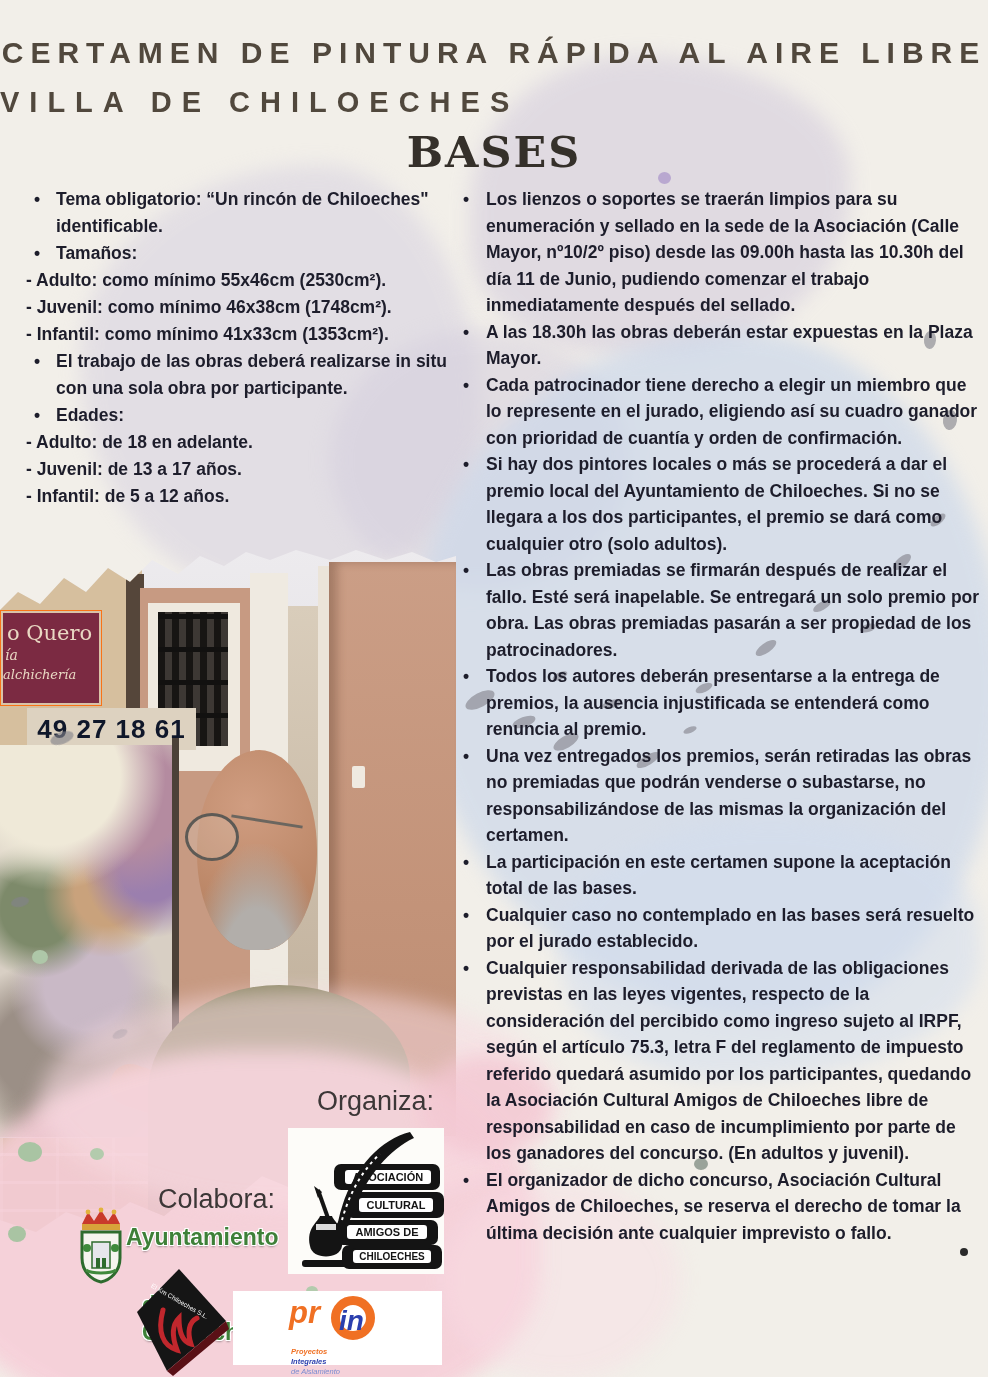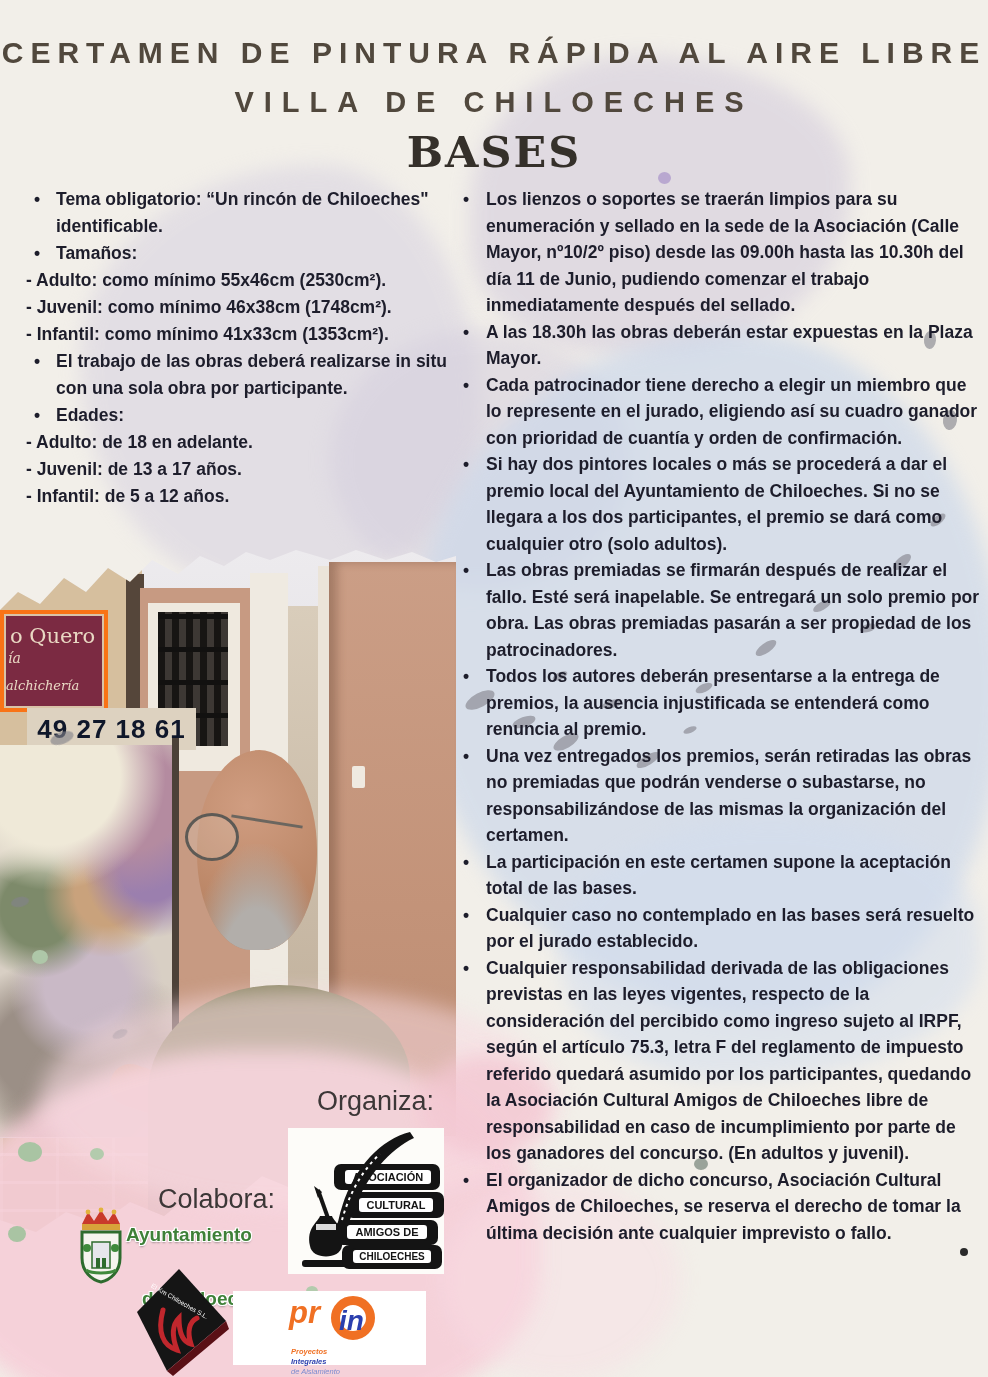--- a/index.html
+++ b/index.html
@@ -22,21 +22,21 @@
   .blob.pink2{left:40px;top:990px;width:520px;height:220px;background:#f8dbe2;opacity:.55;
               border-radius:50%;z-index:4;}
   .blob.pink3{left:420px;top:1055px;width:130px;height:100px;background:#f3c7d2;opacity:.8;
               border-radius:50%;z-index:4;}
   .blob.pink4{left:440px;top:1180px;width:240px;height:200px;background:#f8dde4;opacity:.45;
               border-radius:50%;z-index:4;}
   .speck{position:absolute;border-radius:50%;pointer-events:none;z-index:5;}
   
   .title-l1{position:absolute;left:0;top:36px;width:100%;text-align:center;color:#51483d;
             font-weight:700;font-size:30px;letter-spacing:7px;z-index:6;}
-  .title-l2{position:absolute;left:0;top:86px;width:100%;text-align:center;color:#51483d;
+  .title-l2{position:absolute;left:0;top:86px;width:100%;text-align:left;color:#51483d;
             font-weight:700;font-size:29px;letter-spacing:10px;z-index:6;}
   .bases{position:absolute;left:0;top:127px;width:100%;text-align:center;z-index:6;
          font-family:"DejaVu Serif",serif;font-weight:700;font-size:43px;letter-spacing:2px;color:#35302a;}
   
   .col{position:absolute;z-index:6;color:#1d1d2b;font-weight:700;}
   .col ul{list-style:none;margin:0;padding:0;}
   .col li{position:relative;margin:0;}
   .col-left{left:26px;top:186px;width:432px;font-size:17.5px;line-height:27px;}
   .col-left li.bullet{padding-left:30px;}
   .col-left li.bullet .mk{position:absolute;left:8px;top:0;}
@@ -60,24 +60,24 @@
             background:repeating-linear-gradient(90deg,#171513 0 7px,#3d3834 7px 14px);}
   .p-grille:after{content:"";position:absolute;inset:0;
             background:repeating-linear-gradient(0deg,transparent 0 28px,#121110 28px 33px);}
   .p-pilaster1{left:250px;top:25px;width:38px;height:563px;background:#efeae1;}
   .p-door{left:288px;top:58px;width:30px;height:530px;background:linear-gradient(180deg,#d9cdbb,#bcab96);}
   .p-pipe{left:318px;top:18px;width:11px;height:570px;background:#ebe4d9;box-shadow:2px 0 0 #a3785f;}
   .p-wall-right{left:329px;top:14px;width:127px;height:574px;
                 background:linear-gradient(180deg,#cb9e86,#c39379 60%,#bb8c72);
                 box-shadow:inset 8px 0 10px rgba(92,60,44,.35);}
   .p-socket{left:352px;top:218px;width:13px;height:22px;background:#efe9e0;border-radius:2px;}
-  .p-sign{left:0;top:62px;width:100px;height:94px;background:#7b2a42;border:4px solid #f97316;
+  .p-sign{left:0;top:62px;width:100px;height:94px;background:#7b2a42;border:1px solid #f97316;
           box-shadow:inset 0 0 0 2px #d9c3a8;color:#e9d8c3;font-family:"DejaVu Serif",serif;}
   .p-sign .s1{position:static;display:block;margin:10px 0 0 6px;font-size:21px;}
-  .p-sign .s2{position:static;display:block;margin:2px 0 12px 4px;font-size:14px;font-style:italic;}
+  .p-sign .s2{position:static;display:block;margin:2px 0 4px 4px;font-size:14px;font-style:italic;}
   .p-sign .s3{position:static;display:block;margin:3px 0 0 2px;font-size:13px;font-style:italic;}
   .p-strip{left:0;top:160px;width:169px;height:42px;background:#ddd2c0;
            color:#0f172a;font-weight:700;font-size:26px;letter-spacing:1px;
            display:flex;align-items:center;justify-content:center;margin-left:27px;}
   .p-brick{left:0;top:525px;width:350px;height:167px;background:#c9b08c;
       background-image:repeating-linear-gradient(0deg,rgba(255,255,255,.5) 0 3px,transparent 3px 28px),
                        repeating-linear-gradient(90deg,rgba(255,255,255,.35) 0 3px,transparent 3px 56px);}
   .p-table{left:0;top:520px;width:122px;height:70px;background:linear-gradient(100deg,#d8d5d1 55%,#c3c0bb);}
   .p-paints{left:0;top:504px;width:132px;height:30px;border-radius:8px;background:#cfd4d2;
       background-image:radial-gradient(circle at 15% 50%,#6fa8a4 0 7px,transparent 8px),
@@ -108,29 +108,29 @@
   .p-glasses{left:185px;top:265px;width:48px;height:42px;border:3px solid #5d5a55;border-radius:50%;
              background:rgba(235,235,230,.18);}
   .p-temple{left:231px;top:272px;width:72px;height:3px;background:#6b665f;transform:rotate(9deg);}
   
   .splat{position:absolute;left:0;top:0;z-index:3;pointer-events:none;}
   
   .organiza-label{position:absolute;left:317px;top:1086px;font-size:27px;color:#3c3737;z-index:5;}
   .colabora-label{position:absolute;left:158px;top:1184px;font-size:27px;color:#3c3737;z-index:5;}
   .asoc-box{position:absolute;left:288px;top:1128px;width:156px;height:146px;background:#fdfcf9;z-index:5;}
   .ayto{position:absolute;left:78px;top:1206px;width:210px;height:76px;z-index:5;}
-  .ayto-text{position:absolute;left:48px;top:18px;width:162px;font-weight:700;font-size:19px;
+  .ayto-text{position:absolute;left:48px;top:18px;width:162px;font-weight:700;font-size:23px;
        line-height:1.15;color:#3e8038;
        text-shadow:-1px -1px 0 #fff,1px -1px 0 #fff,-1px 1px 0 #fff,1px 1px 0 #fff,0 2px 2px rgba(60,60,60,.45);}
   .ayto-text .l2{display:block;margin-left:16px;margin-top:42px;}
   .hostal-box{position:absolute;left:16px;top:1283px;width:113px;height:94px;background:#ec8a41;
        z-index:5;display:flex;align-items:center;justify-content:center;text-align:center;
        color:#c14f28;font-weight:700;font-size:12.5px;line-height:1.5;}
   .tri-box{position:absolute;left:133px;top:1266px;width:97px;height:111px;z-index:5;}
-  .pro-box{position:absolute;left:233px;top:1291px;width:193px;height:74px;background:#ffffff;z-index:5;}
+  .pro-box{position:absolute;left:233px;top:1291px;width:209px;height:74px;background:#ffffff;z-index:5;}
   .pro-pr{position:absolute;left:56px;top:4px;color:#f07023;font-weight:700;font-style:italic;font-size:31px;}
   .pro-o{position:absolute;left:98px;top:5px;width:26px;height:26px;border:9px solid #f07023;border-radius:50%;}
   .pro-in{position:absolute;left:106px;top:14px;color:#2b3fae;font-weight:700;font-style:italic;font-size:28px;}
   .pro-sub{position:absolute;left:58px;top:44px;font-size:7.5px;font-style:italic;font-weight:700;line-height:1.3;margin-top:12px;}
   .pro-sub .a{color:#f07023;display:block;}
   .pro-sub .b{color:#2b3fae;display:block;}
   .pro-sub .c{color:#7a8bd0;display:block;font-weight:400;}
 </style>
 </head>
 <body>

